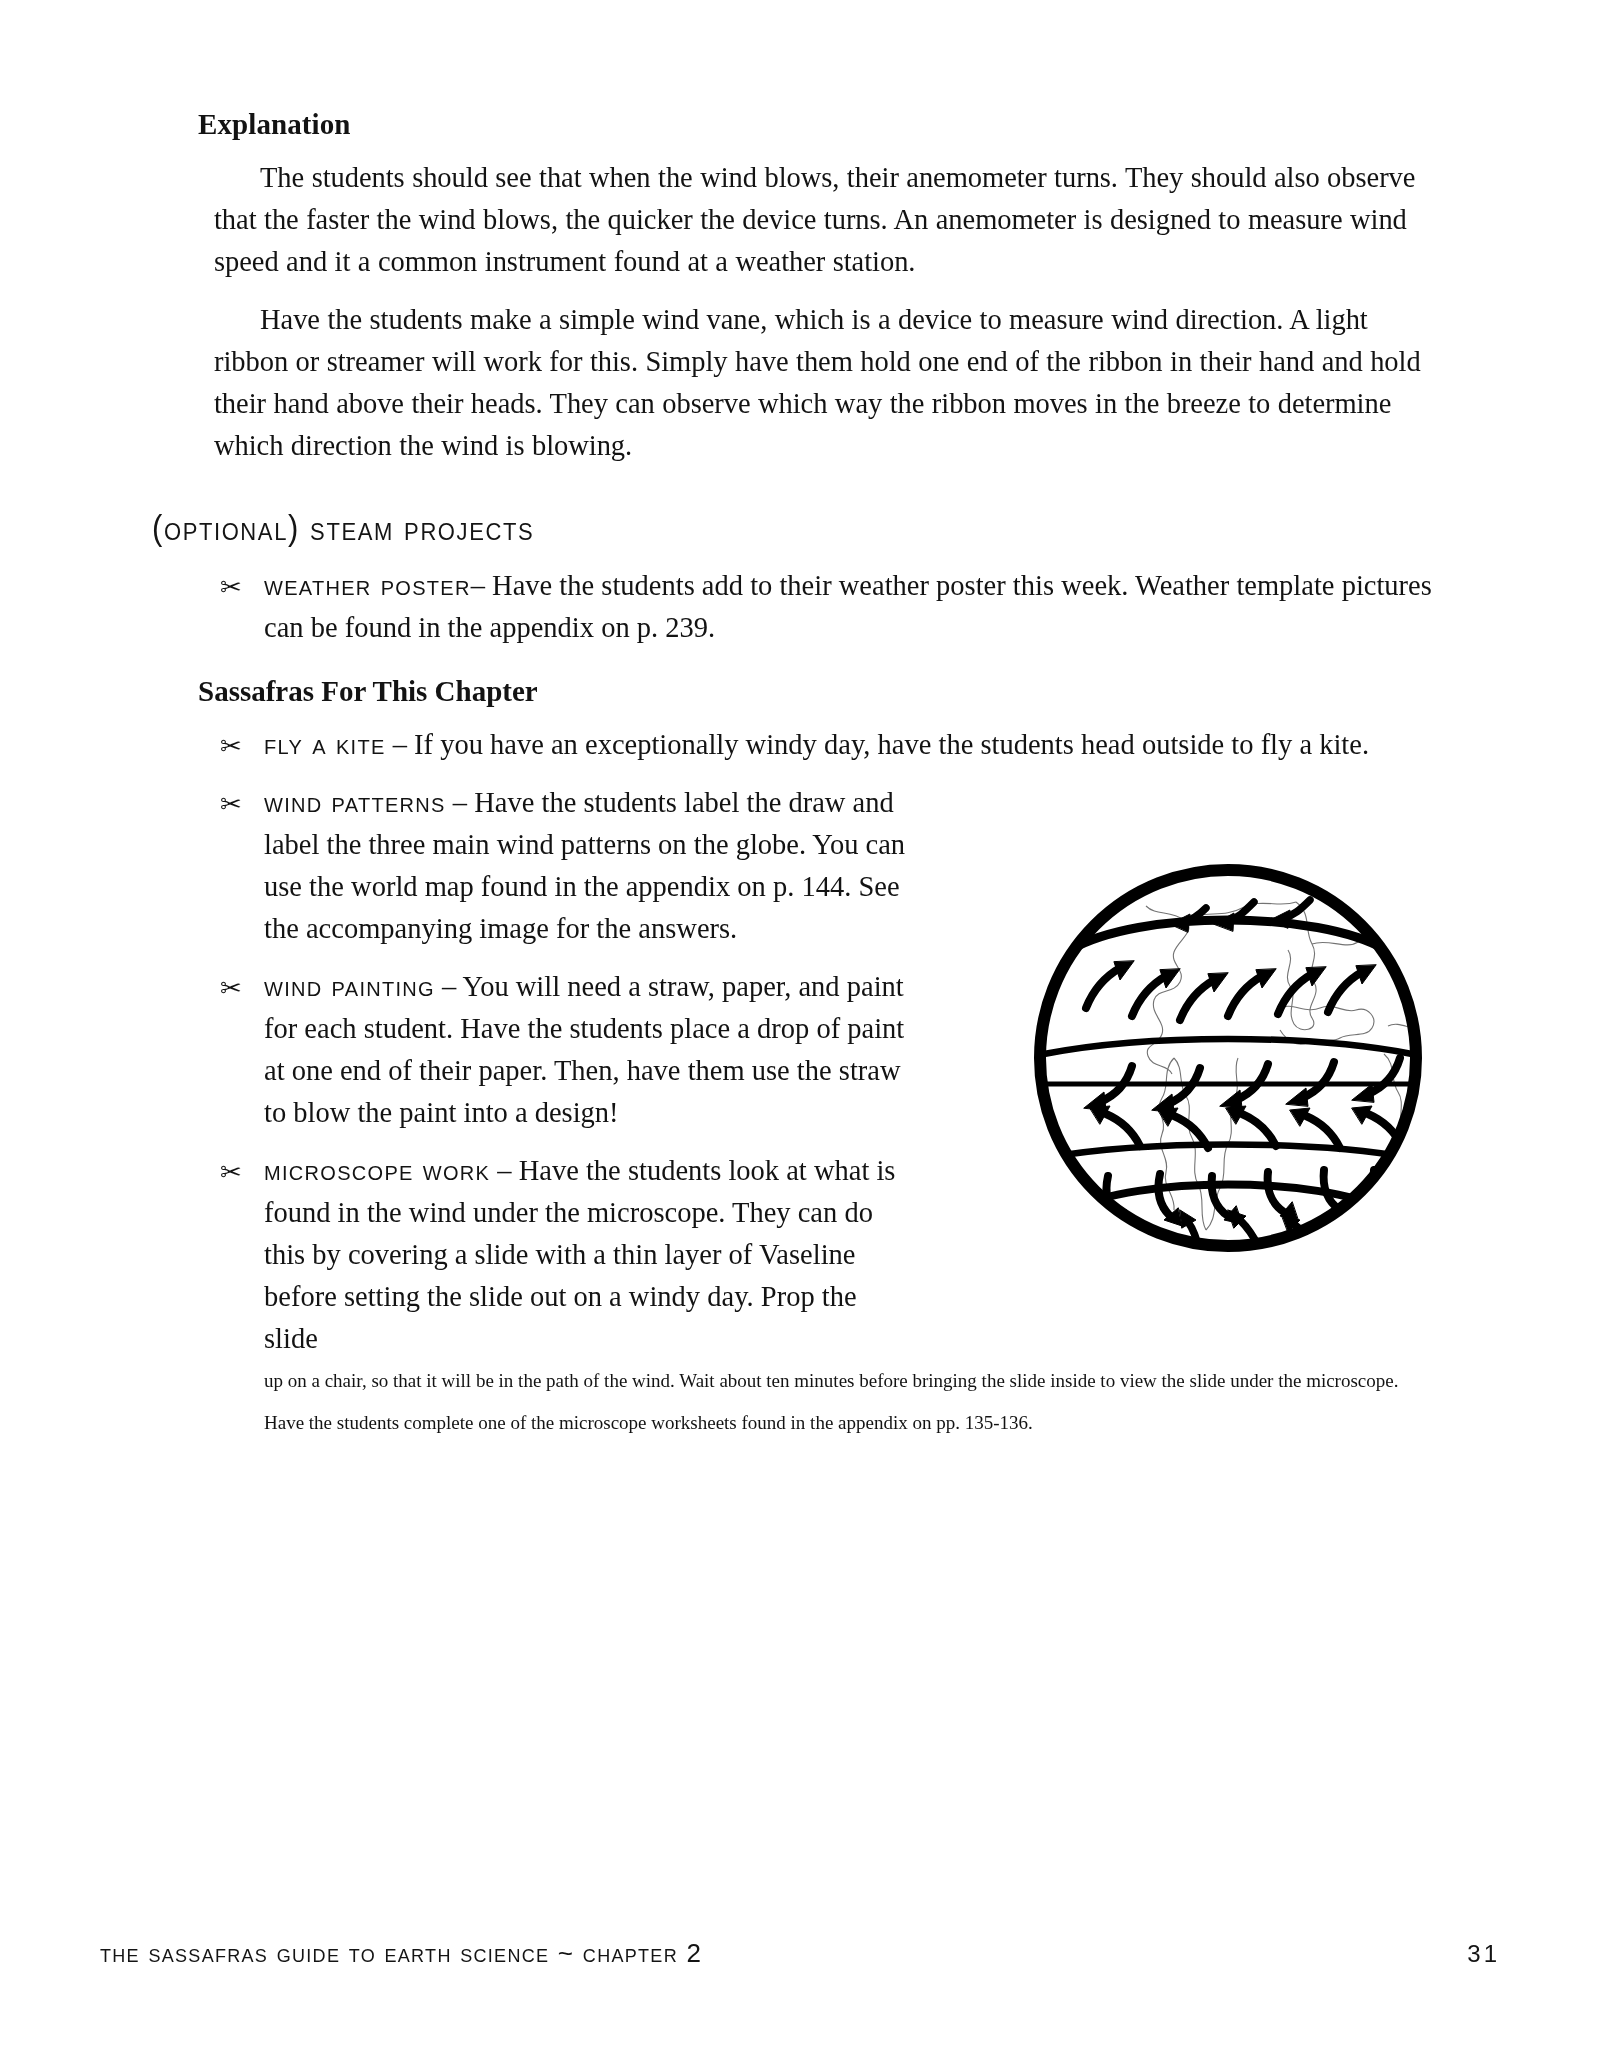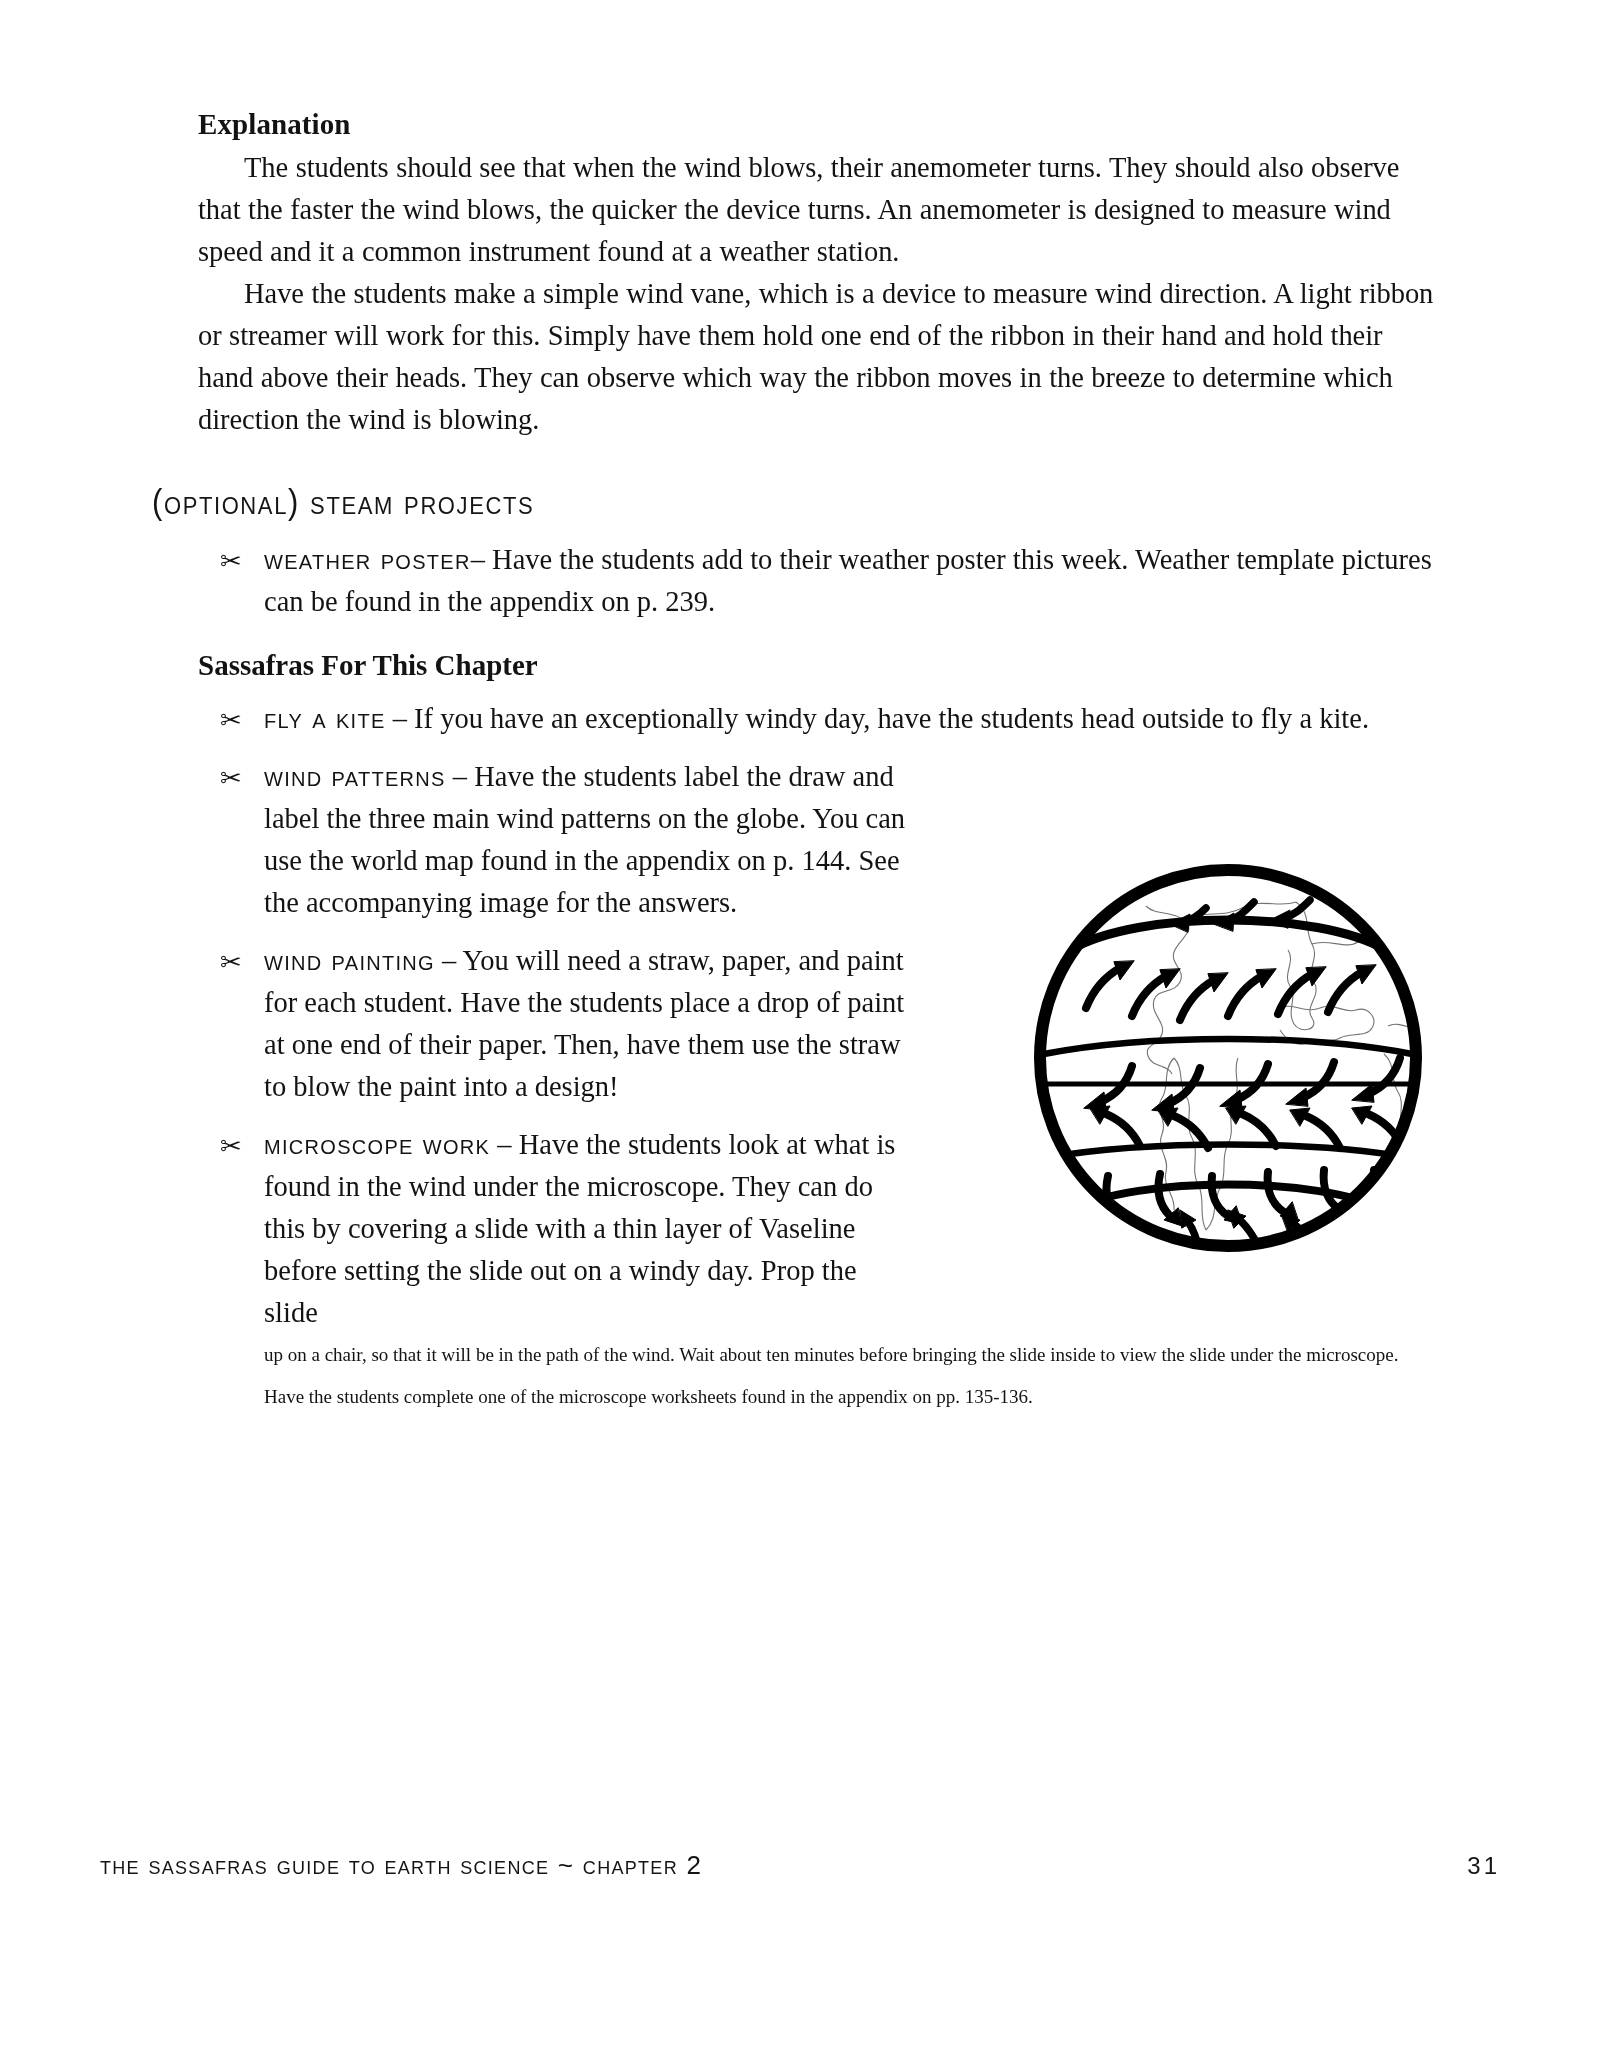--- a/index.html
+++ b/index.html
@@ -30,21 +30,21 @@
     font-size: 29px;
     line-height: 1.15;
     margin: 0 0 6px 0;
     letter-spacing: 0.1px;
   }
   h3.sub-head.spaced { margin-top: 34px; }
 
   p.body-par {
     font-size: 28.5px;
     line-height: 42px;
-    margin: 0;
+    margin: 16px;
     text-indent: 46px;
     text-align: left;
     letter-spacing: -0.05px;
     word-spacing: 0.4px;
   }
 
   
   .steam-head {
     font-family: "Liberation Sans", "DejaVu Sans", sans-serif;
     font-size: 31px;
@@ -110,21 +110,21 @@
     left: 1028px;
     top: 858px;
     width: 400px;
     height: 400px;
   }
 
   
   .footer {
     position: absolute;
     left: 100px;
-    top: 1850px;
+    top: 1938px;
     width: 1400px;
     display: flex;
     justify-content: space-between;
     align-items: baseline;
     text-align: right;
   }
   .footer-title, .footer-page {
     font-family: "Liberation Sans", "DejaVu Sans", sans-serif;
     font-size: 26px;
     font-variant: small-caps;

